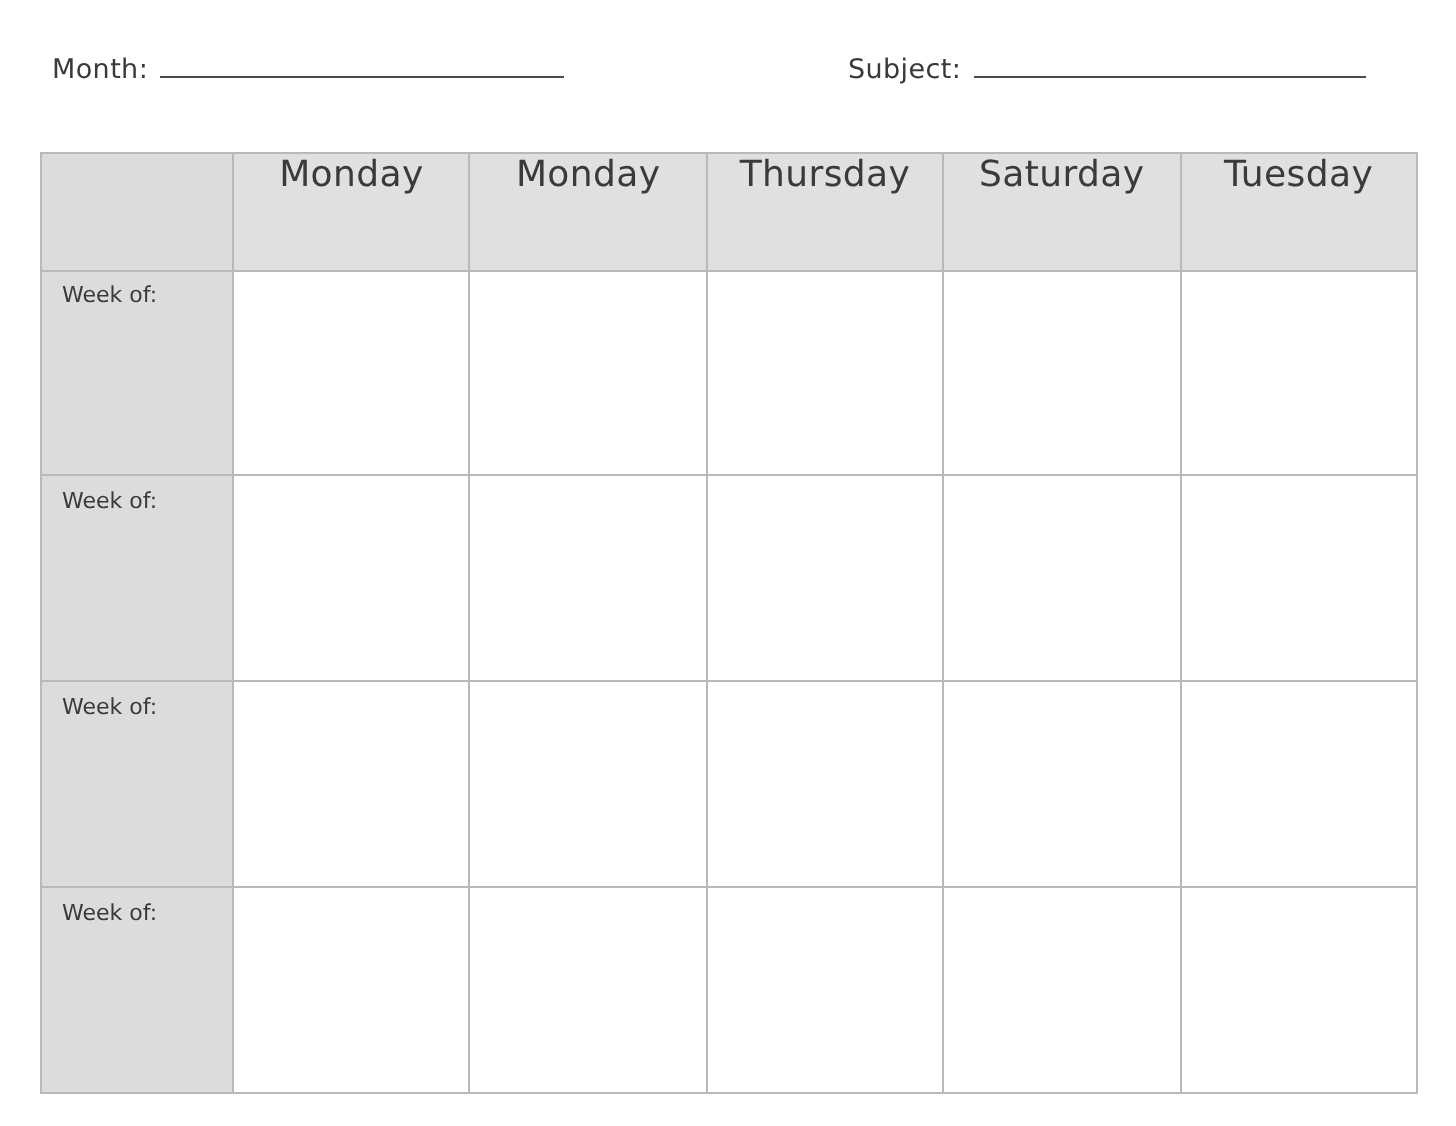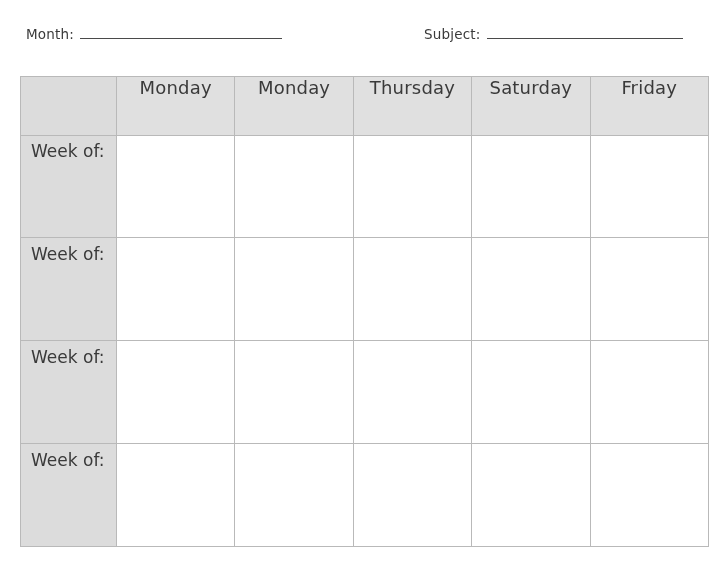--- a/index.html
+++ b/index.html
@@ -86,21 +86,21 @@
     vertical-align: middle;
     letter-spacing: 0.2px;
   }
   thead th.corner {
     background: #dcdcdc;
   }
 
   tbody td.weekcell {
     background: #dcdcdc;
     height: 96px;
-    font-size: 17px;
+    font-size: 11px;
     color: #3a3a3a;
     padding: 6px 0 0 10px;
     white-space: nowrap;
   }
   tbody tr.r1 td.weekcell { padding-top: 5px; }
   tbody td.daycell {
     background: #ffffff;
     height: 96px;
   }
 </style>
@@ -133,21 +133,21 @@
         <col class="c-day">
         <col class="c-day">
       </colgroup>
       <thead>
         <tr>
           <th class="corner"></th>
           <th>Monday</th>
           <th>Monday</th>
           <th>Thursday</th>
           <th>Saturday</th>
-          <th>Friday</th>
+          <th>Tuesday</th>
         </tr>
       </thead>
       <tbody>
 
         <tr class="r1">
           <td class="weekcell">Week of:</td>
           <td class="daycell"></td>
           <td class="daycell"></td>
           <td class="daycell"></td>
           <td class="daycell"></td>

